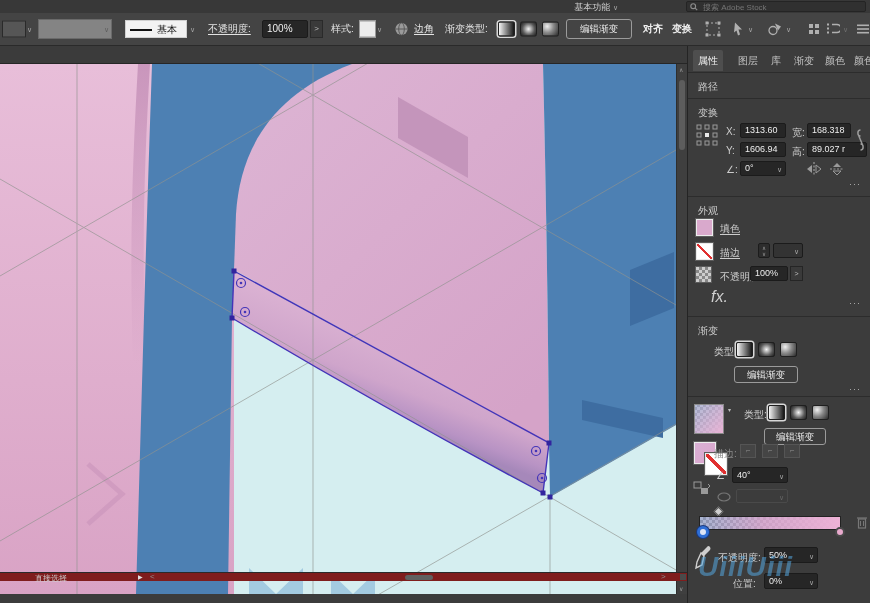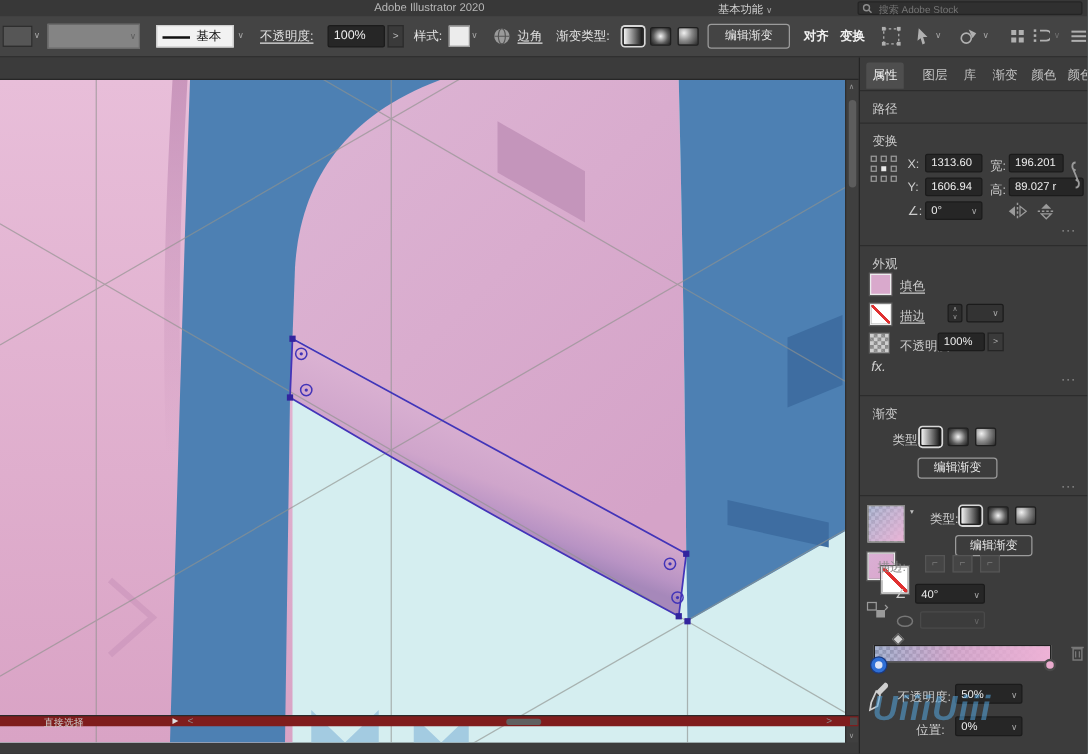--- a/index.html
+++ b/index.html
@@ -34,21 +34,20 @@
   .spin{position:absolute;width:12px;height:15px;background:#2d2d2d;border:1px solid #1c1c1c;border-radius:2px;box-sizing:border-box;text-align:center}
   .spin span{display:block;font-size:5.5px;color:#9a9a9a;line-height:6px}
   .wm{color:rgba(84,166,222,0.55);font-weight:bold;font-size:28px;letter-spacing:1px;font-style:italic;pointer-events:none}
 </style>
 </head>
 <body>
 
 <div id="app">
 
   <div class="abs titlebar">
-    <div class="abs" style="left:0;width:687px;text-align:center;top:1px;font-size:9px;color:#b7b7b7">Adobe Illustrator 2020</div>
     <div class="abs" style="right:252px;top:1px;font-size:9px;color:#cfcfcf">
       <span>基本功能</span>
       <span class="chev">∨</span>
     </div>
     <div class="abs" style="right:4px;top:1px;width:180px;height:11px;background:#303030;border:1px solid #242424;border-radius:2px;box-sizing:border-box">
       <svg class="abs" style="left:3px;top:1px" width="8" height="8" viewBox="0 0 10 10">
         <circle cx="4" cy="4" r="3" fill="none" stroke="#8d8d8d" stroke-width="1.4"></circle>
         <line x1="6.4" y1="6.4" x2="9" y2="9" stroke="#8d8d8d" stroke-width="1.4"></line>
       </svg>
       <input class="abs" style="left: 14px; top: 0px; width: 148px; height: 9px; background: transparent; border: none; outline: none; color: rgb(154, 154, 154); font-size: 8px; font-family: inherit;" placeholder="搜索 Adobe Stock">
@@ -235,21 +234,21 @@
           <rect x="17" y="9" width="4" height="4"></rect>
         <rect x="1" y="17" width="4" height="4"></rect>
           <rect x="9" y="17" width="4" height="4"></rect>
           <rect x="17" y="17" width="4" height="4"></rect>
       </g>
       <rect x="9" y="9" width="4" height="4" fill="#e8e8e8"></rect>
     </svg>
     <span class="abs lbl" style="left:38px;top:80px">X:</span>
     <div class="field" style="left:52px;top:77px;width:46px;height:15px">1313.60</div>
     <span class="abs lbl" style="left:104px;top:80px">宽:</span>
-    <div class="field" style="left:119px;top:77px;width:44px;height:15px">196.201</div>
+    <div class="field" style="left:119px;top:77px;width:44px;height:15px">168.318</div>
     <span class="abs lbl" style="left:38px;top:99px">Y:</span>
     <div class="field" style="left:52px;top:96px;width:46px;height:15px">1606.94</div>
     <span class="abs lbl" style="left:104px;top:99px">高:</span>
     <div class="field" style="left:119px;top:96px;width:60px;height:15px">89.027 r</div>
     <svg class="abs" style="left:166px;top:80px" width="13" height="28" viewBox="0 0 13 28">
       <path d="M6.5,4 C3,4 3,10 6.5,10 M6.5,18 C10,18 10,24 6.5,24 M4,8 L9,20" fill="none" stroke="#9a9a9a" stroke-width="1.5"></path>
     </svg>
     <span class="abs lbl" style="left:38px;top:118px">∠:</span>
     <div class="field" style="left:52px;top:115px;width:46px;height:15px">
       <span>0°</span>
@@ -277,21 +276,21 @@
       <span style="margin-top:1px">∧</span>
       <span>∨</span>
     </div>
     <div class="field" style="left:85px;top:197px;width:30px;height:15px;background:#333333">
       <span class="chev abs" style="right:3px;top:4px">∨</span>
     </div>
     <div class="abs checker" style="left:8px;top:221px;width:15px;height:15px;box-shadow:0 0 0 1px #5c5c5c"></div>
     <span class="abs lbl" style="left:32px;top:224px">不透明度</span>
     <div class="field" style="left:62px;top:220px;width:38px;height:15px">100%</div>
     <div class="abs" style="left:102px;top:220px;width:13px;height:15px;background:#3a3a3a;border:1px solid #252525;box-sizing:border-box;text-align:center;color:#bdbdbd;font-size:7px;line-height:13px">&gt;</div>
-    <span class="abs" style="left:9px;top:242px;font-size:11px;font-style:italic;color:#cfcfcf">fx.</span>
+    <span class="abs" style="left:23px;top:242px;font-size:16px;font-style:italic;color:#cfcfcf">fx.</span>
     <span class="more" style="left:161px;top:252px">···</span>
     <div class="divider" style="top:270px"></div>
 
     <div class="abs lbl" style="left:10px;top:278px">渐变</div>
     <span class="abs lbl" style="left:26px;top:299px">类型:</span>
     <div class="gt gt-linear sel" style="left:48px;top:296px"></div>
     <div class="gt gt-radial" style="left:70px;top:296px"></div>
     <div class="gt gt-free" style="left:92px;top:296px"></div>
     <div class="abs btn" style="left:46px;top:320px;width:64px;height:17px;line-height:15px">编辑渐变</div>
     <span class="more" style="left:161px;top:338px">···</span>
@@ -305,21 +304,21 @@
     <svg class="abs" style="left:5px;top:434px" width="18" height="16" viewBox="0 0 18 16">
       <rect x="1" y="2" width="7" height="6" fill="none" stroke="#9a9a9a" stroke-width="1"></rect>
       <rect x="8" y="8" width="7" height="6" fill="#9a9a9a"></rect>
       <path d="M15,4 L17,6 L15,8" fill="none" stroke="#9a9a9a" stroke-width="1"></path>
     </svg>
     <span class="abs lbl" style="left:56px;top:362px">类型:</span>
     <div class="gt gt-linear sel" style="left:80px;top:359px"></div>
     <div class="gt gt-radial" style="left:102px;top:359px"></div>
     <div class="gt gt-free" style="left:124px;top:359px"></div>
     <div class="abs btn" style="left:76px;top:382px;width:62px;height:17px;line-height:15px">编辑渐变</div>
-    <span class="abs lbl dim" style="left:14px;top:401px">描边:</span>
+    <span class="abs lbl dim" style="left:26px;top:401px">描边:</span>
     <div class="abs" style="left:52px;top:398px;width:16px;height:14px;background:#454545;border:1px solid #555;box-sizing:border-box;color:#7a7a7a;font-size:8px;text-align:center;line-height:12px">⌐</div>
     <div class="abs" style="left:74px;top:398px;width:16px;height:14px;background:#454545;border:1px solid #555;box-sizing:border-box;color:#7a7a7a;font-size:8px;text-align:center;line-height:12px">⌐</div>
     <div class="abs" style="left:96px;top:398px;width:16px;height:14px;background:#454545;border:1px solid #555;box-sizing:border-box;color:#7a7a7a;font-size:8px;text-align:center;line-height:12px">⌐</div>
     <span class="abs lbl" style="left:28px;top:424px">∠</span>
     <div class="field" style="left:44px;top:421px;width:56px;height:16px;line-height:14px">
       <span>40°</span>
       <span class="chev abs" style="right:3px;top:5px">∨</span>
     </div>
     <svg class="abs" style="left:28px;top:445px" width="16" height="12" viewBox="0 0 16 12">
       <ellipse cx="8" cy="6" rx="6" ry="4" fill="none" stroke="#777" stroke-width="1.2"></ellipse>

